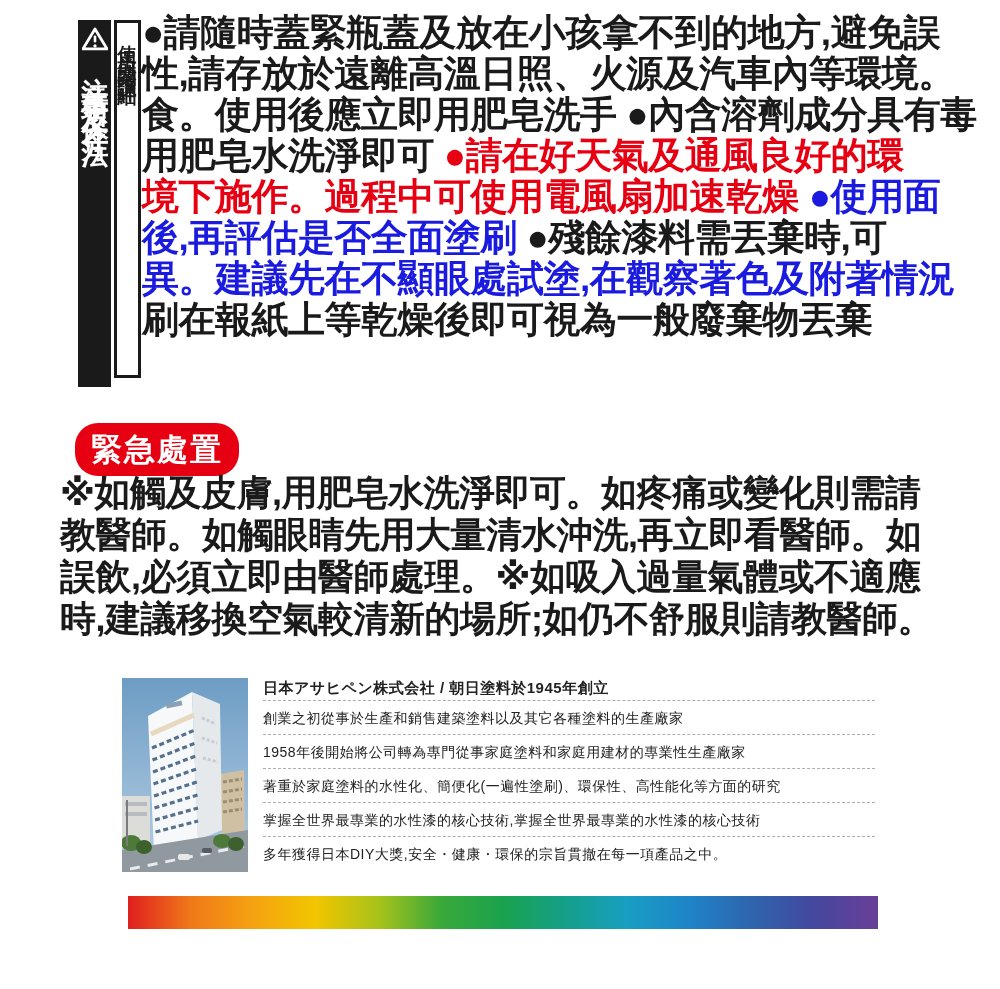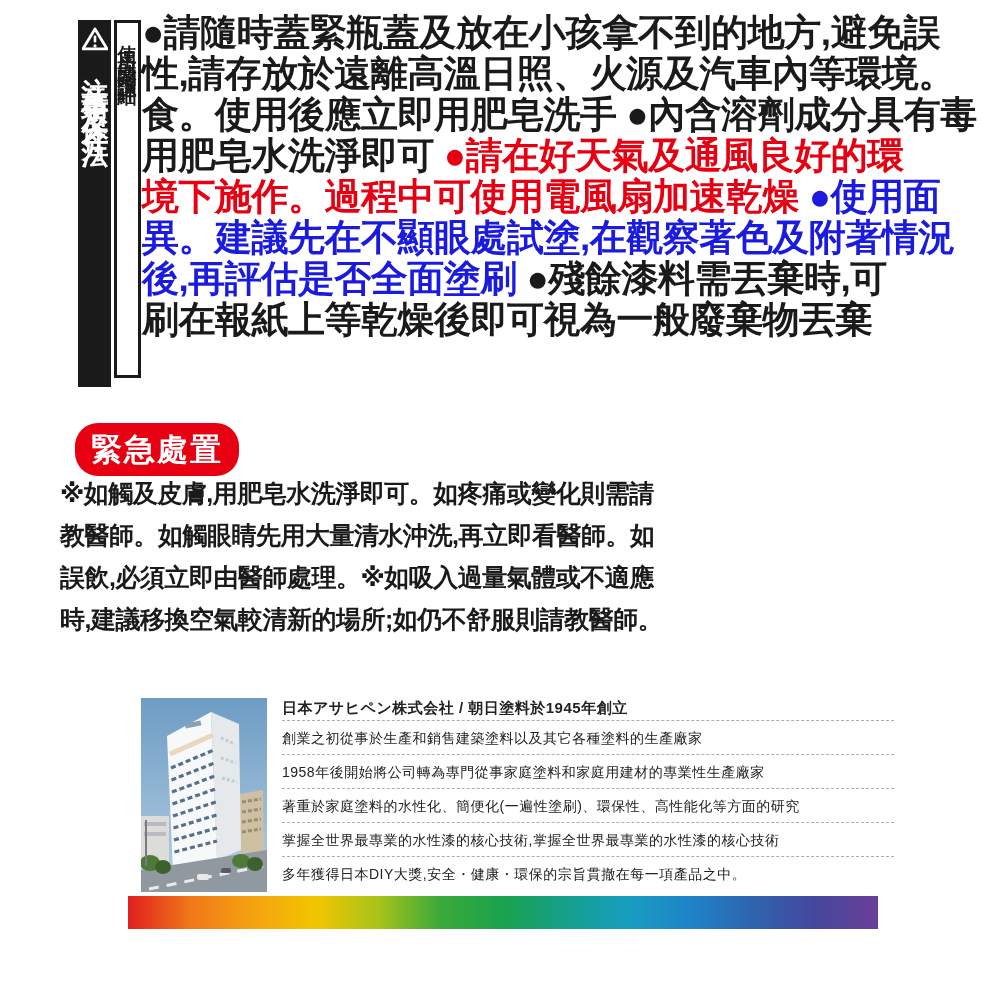--- a/index.html
+++ b/index.html
@@ -21,25 +21,25 @@
   .wline{height:41px;white-space:nowrap;font-size:37px;font-weight:bold;letter-spacing:-0.5px;line-height:41px;}
   .c-black{color:var(--black);}
   .c-red{color:var(--red);margin-top:20px;}
   .c-blue{color:var(--blue);}
 
   
   .badge{position:absolute;left:75px;top:423px;height:31px;padding:11px 16px;border-radius:23px;
          background:var(--badge);color:#fff;font-size:31px;font-weight:bold;letter-spacing:2px;
          display:inline-flex;align-items:center;justify-content:center;}
   .em-lines{position:absolute;left:60px;top:472px;width:936px;}
-  .eline{height:42px;white-space:nowrap;font-size:25px;font-weight:bold;letter-spacing:-0.5px;
+  .eline{height:42px;white-space:nowrap;font-size:36px;font-weight:bold;letter-spacing:-0.5px;
          line-height:42px;color:var(--black);}
 
   
-  .company{position:absolute;left:141px;top:678px;display:flex;gap:15px;margin-top:20px;}
+  .company{position:absolute;left:122px;top:678px;display:flex;gap:15px;}
   .photo{width:126px;height:194px;display:block;}
   .company-text{width:612px;color:#222;}
   .c-header{font-size:15px;font-weight:bold;letter-spacing:0.5px;height:22px;line-height:20px;}
   .crow{border-top:1px dashed #adadad;padding:9px 0 7px 0;font-size:14px;letter-spacing:0.5px;
         line-height:17px;white-space:nowrap;}
 
   
   .rainbow-bar{position:absolute;left:128px;top:896px;width:750px;height:33px;}
 </style>
 </head>
@@ -60,22 +60,22 @@
       <div class="vtext subtitle">使用前請閱讀詳細</div>
     </div>
   </div>
 
   <div class="warn-text">
     <div class="wline"><span class="c-black">●請隨時蓋緊瓶蓋及放在小孩拿不到的地方,避免誤</span><span></span></div>
     <div class="wline"><span class="c-black">性,請存放於遠離高溫日照、火源及汽車內等環境。</span><span></span></div>
     <div class="wline"><span class="c-black">食。使用後應立即用肥皂洗手 ●內含溶劑成分具有毒</span><span></span></div>
     <div class="wline"><span class="c-black">用肥皂水洗淨即可 </span><span class="c-red">●請在好天氣及通風良好的環</span></div>
     <div class="wline"><span class="c-red">境下施作。過程中可使用電風扇加速乾燥 </span><span class="c-blue">●使用面</span></div>
+    <div class="wline"><span class="c-blue">後,再評估是否全面塗刷 </span><span class="c-black">●殘餘漆料需丟棄時,可</span></div>
     <div class="wline"><span class="c-blue">異。建議先在不顯眼處試塗,在觀察著色及附著情況</span><span></span></div>
-    <div class="wline"><span class="c-blue">後,再評估是否全面塗刷 </span><span class="c-black">●殘餘漆料需丟棄時,可</span></div>
     <div class="wline"><span class="c-black">刷在報紙上等乾燥後即可視為一般廢棄物丟棄</span><span></span></div>
   </div>
 
   <div class="badge">緊急處置</div>
   <div class="em-lines">
     <div class="eline">※如觸及皮膚,用肥皂水洗淨即可。如疼痛或變化則需請</div>
     <div class="eline">教醫師。如觸眼睛先用大量清水沖洗,再立即看醫師。如</div>
     <div class="eline">誤飲,必須立即由醫師處理。※如吸入過量氣體或不適應</div>
     <div class="eline">時,建議移換空氣較清新的場所;如仍不舒服則請教醫師。</div>
   </div>

